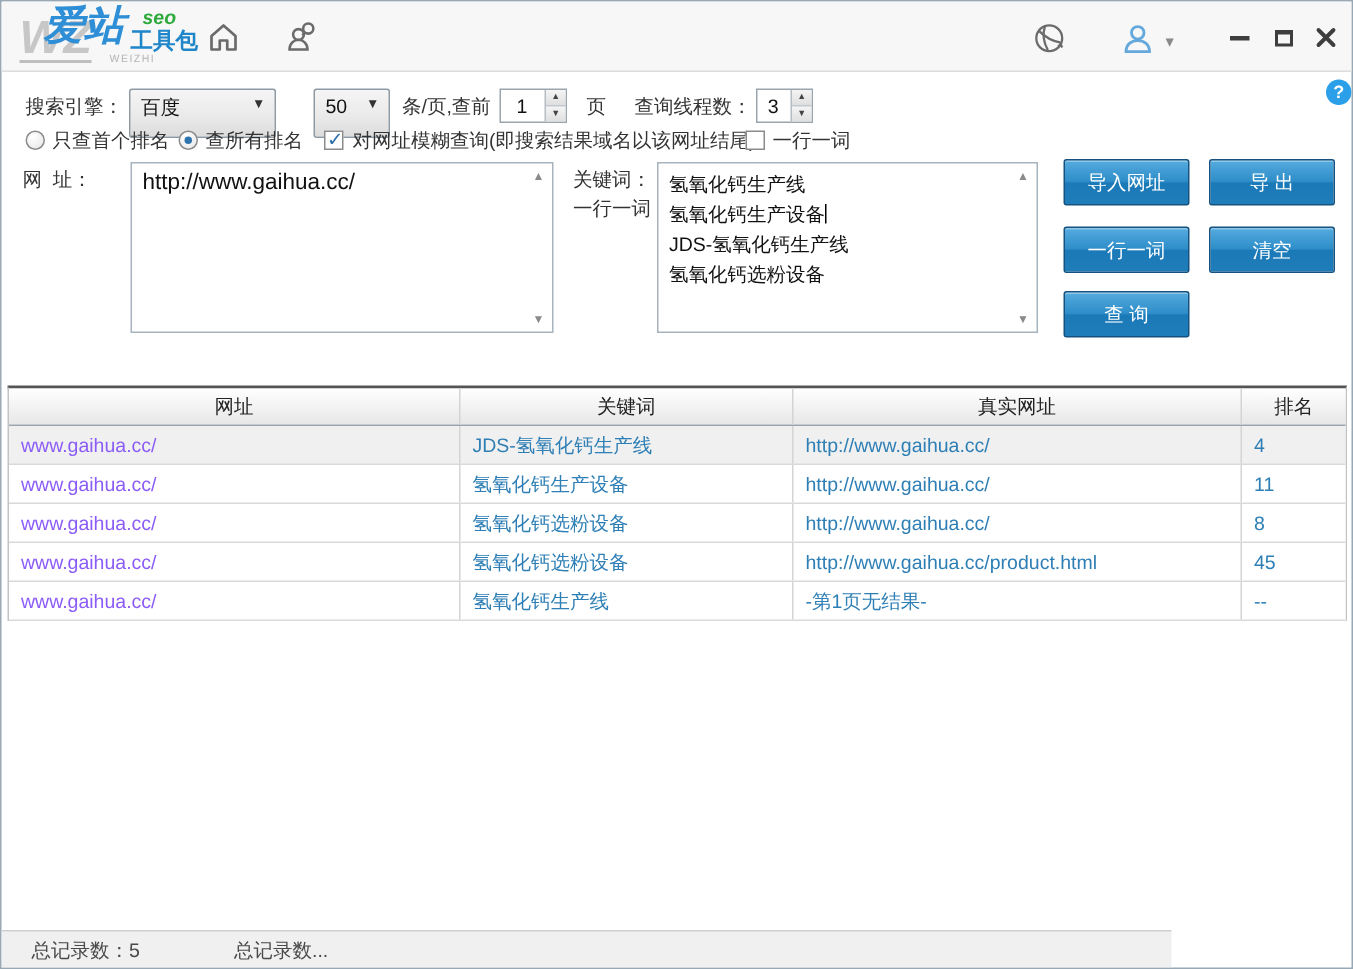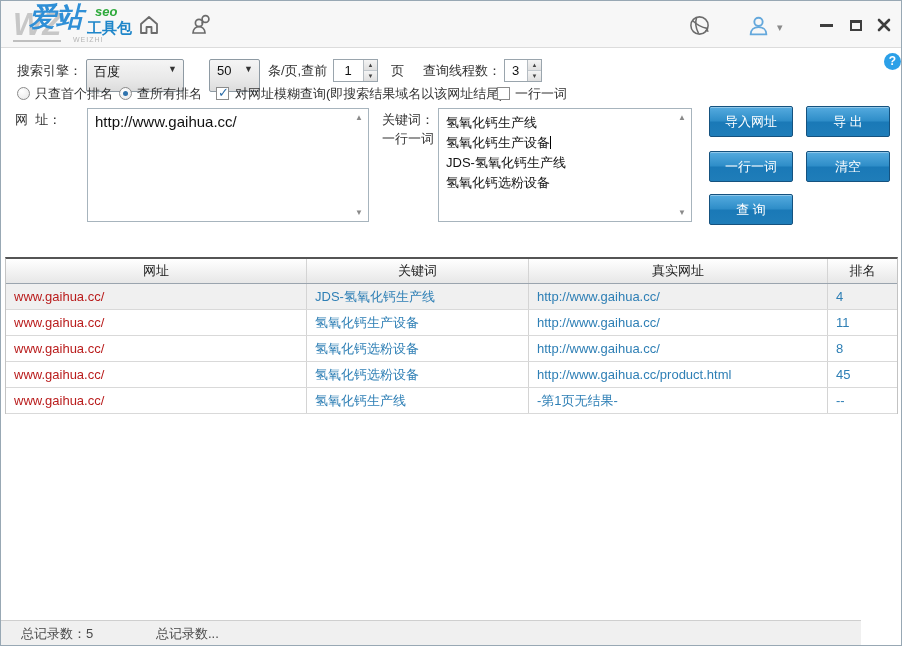--- a/index.html
+++ b/index.html
@@ -59,25 +59,25 @@
 
   
   .grid { position:absolute; left:4px; top:236px; width:893px; border-top:2px solid #555; border-left:1px solid #c3c3c3; border-right:1px solid #c3c3c3;margin-top:20px; }
   .trow { display:grid; grid-template-columns:301px 222px 299px 69px; }
   .thead { background:linear-gradient(180deg,#ffffff,#e7e7e7); border-bottom:1px solid #9aa4ae; height:25px; }
   .thead .tcell { text-align:center; font-size:13px; color:#222; line-height:24px; padding:0; cursor:pointer; }
   .tbody-row { height:26px; border-bottom:1px solid #d9d9d9; background:#fff; }
   .tbody-row.selected { background:#f0f0f0; }
   .tcell { padding:0 8px; line-height:25px; font-size:13px; overflow:hidden; white-space:nowrap; border-right:1px solid #d4d4d4; }
   .trow .tcell:last-child { border-right:none; }
-  .cell-url { color:#b91c1c; }
+  .cell-url { color:#8b5cf6; }
   .cell-blue { color:#2e7fb5; }
 
   
-  .statusbar { position:absolute; left:0; bottom:0; width:860px; height:25px; background:#f0f0f0; border-top:1px solid #cfcfcf; }
+  .statusbar { position:absolute; left:0; bottom:0; width:780px; height:25px; background:#f0f0f0; border-top:1px solid #cfcfcf; }
   .statusbar .stat { position:absolute; top:4px; font-size:13px; color:#4a4a4a; }
 </style>
 </head>
 <body>
 
 <div class="window">
 
   <div class="titlebar">
     <div class="logo">
       <span class="wz">WZ</span>

